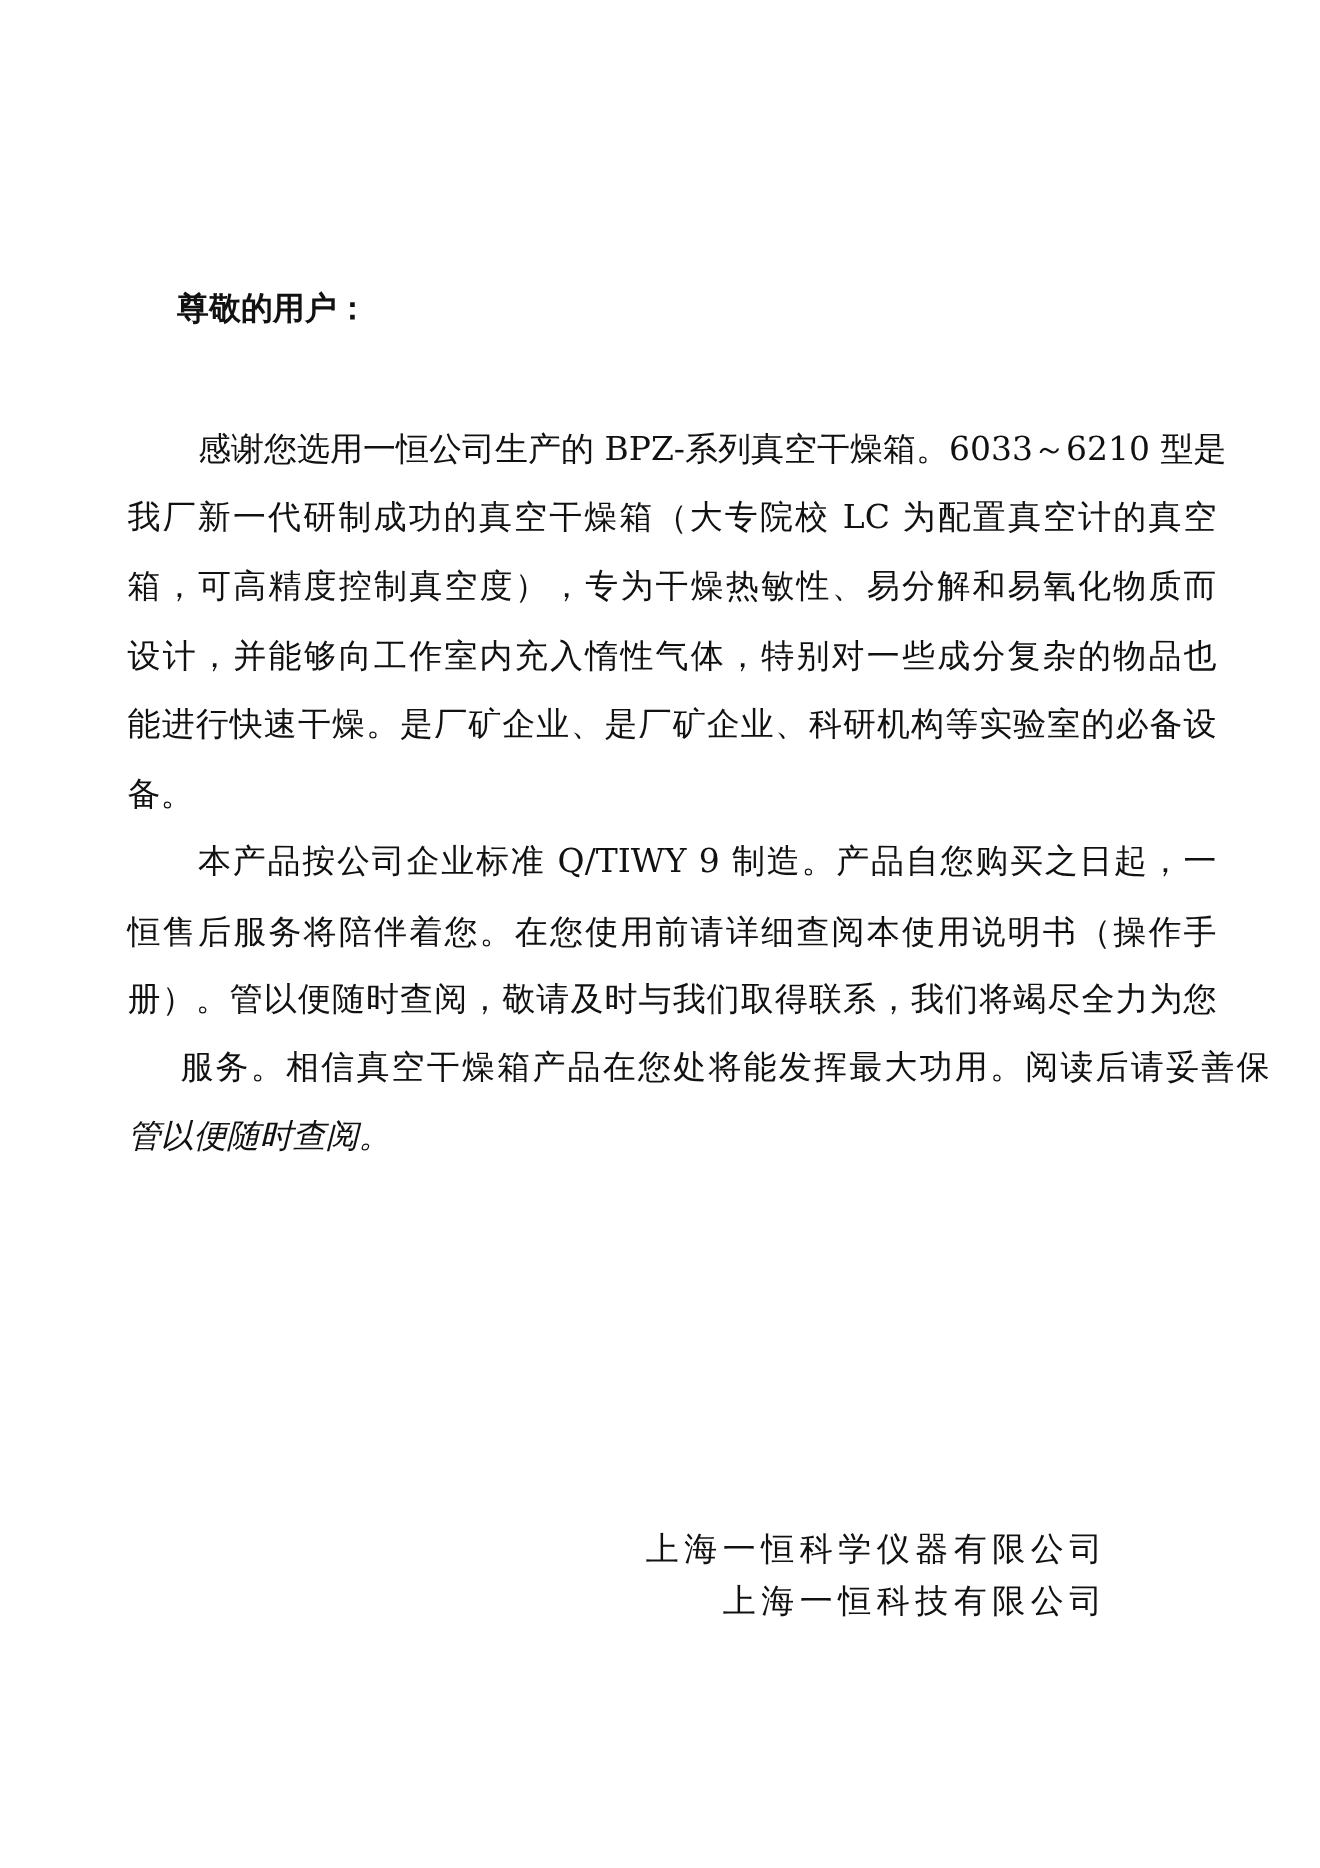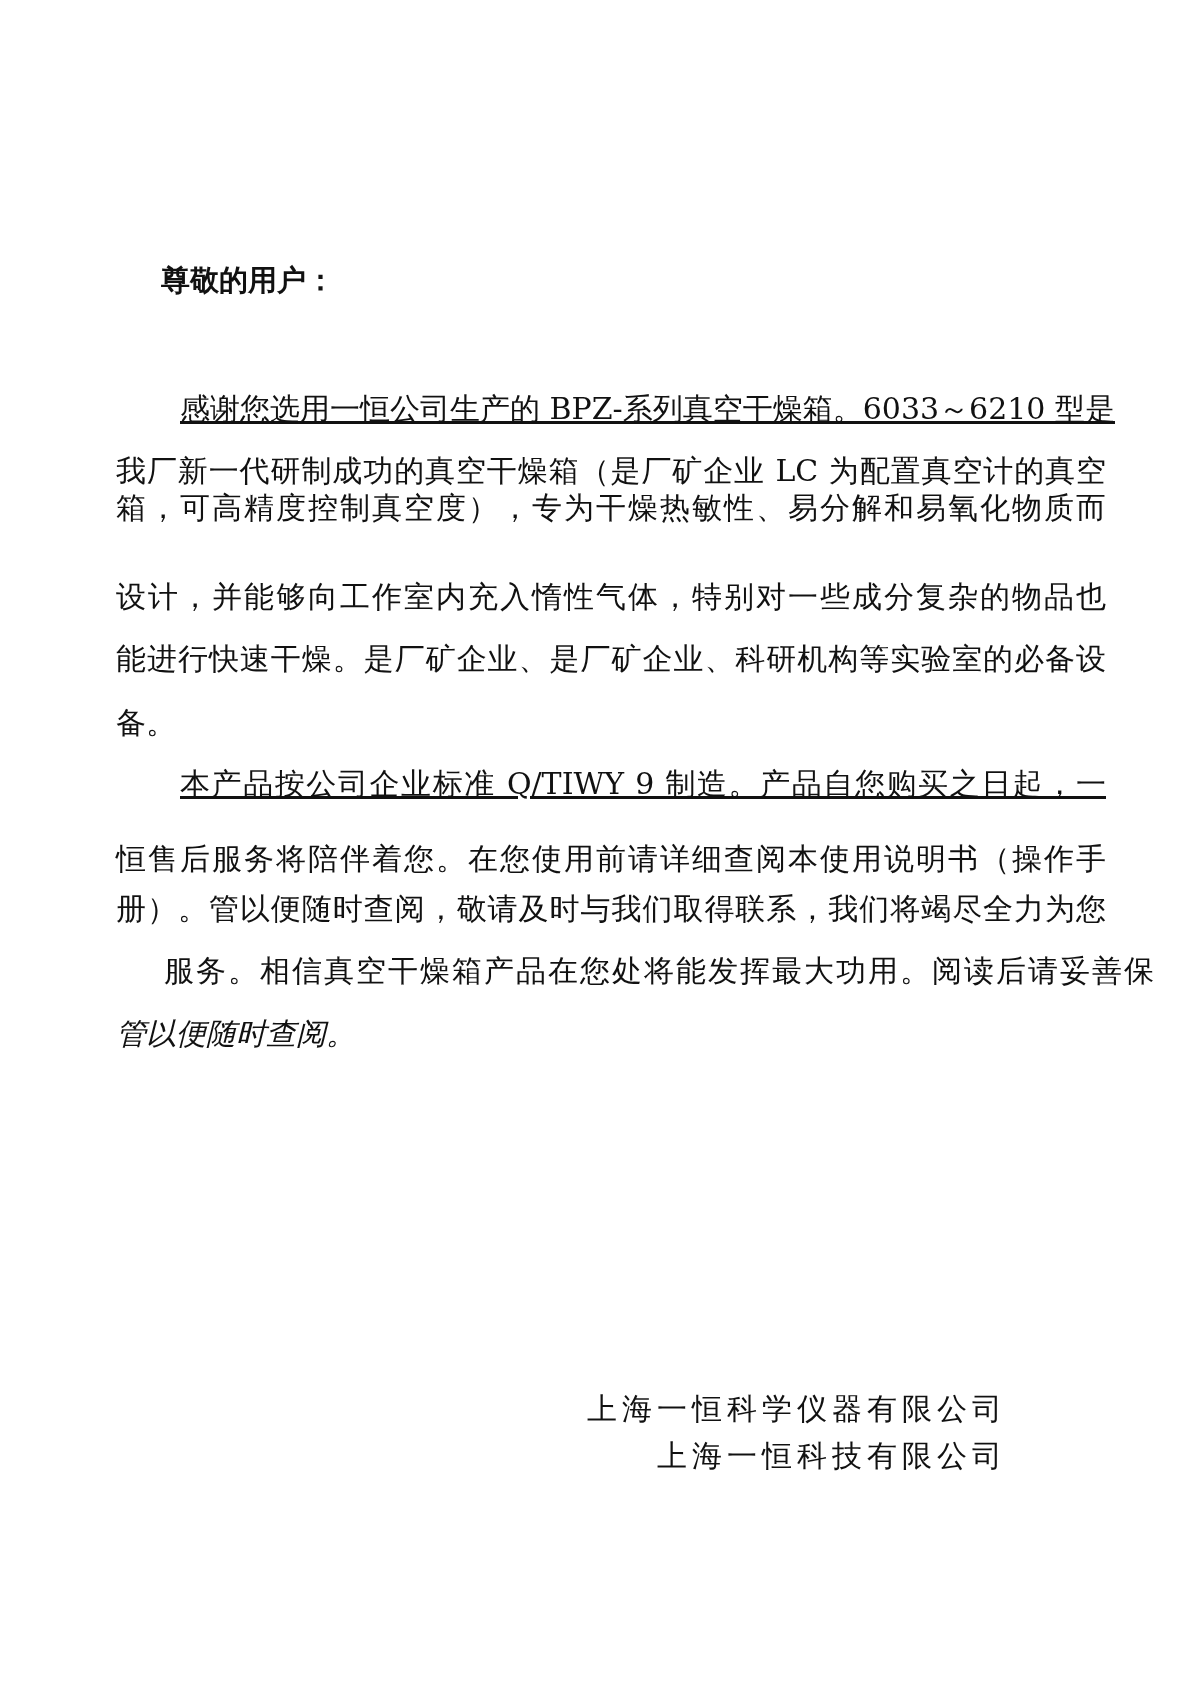--- a/index.html
+++ b/index.html
@@ -39,21 +39,20 @@
       width: 990px;
       font-size: 30px;
       line-height: 40px;
       white-space: nowrap;
       text-align: justify;
       text-align-last: justify;
     }
     .body-line.indent {
       left: 180px;
       width: 926px;
-      text-decoration: underline;
     }
     .body-line.last {
       text-align-last: left;
     }
     .signature {
       position: absolute;
       right: 193px;
       font-size: 30px;
       line-height: 40px;
       letter-spacing: 5px;
@@ -62,30 +61,30 @@
   </style>
 </head>
 <body>
 
 <div class="page">
 
   <div class="greeting">尊敬的用户：</div>
 
   <div>
     <div class="body-line indent" style="top:389px;">感谢您选用一恒公司生产的 BPZ-系列真空干燥箱。6033～6210 型是</div>
-    <div class="body-line" style="top:451px;">我厂新一代研制成功的真空干燥箱（是厂矿企业 LC 为配置真空计的真空</div>
-    <div class="body-line" style="top:488px;">箱，可高精度控制真空度），专为干燥热敏性、易分解和易氧化物质而</div>
+    <div class="body-line" style="top:451px;">我厂新一代研制成功的真空干燥箱（大专院校 LC 为配置真空计的真空</div>
+    <div class="body-line" style="top:514px;">箱，可高精度控制真空度），专为干燥热敏性、易分解和易氧化物质而</div>
     <div class="body-line" style="top:577px;">设计，并能够向工作室内充入惰性气体，特别对一些成分复杂的物品也</div>
     <div class="body-line" style="top:639px;">能进行快速干燥。是厂矿企业、是厂矿企业、科研机构等实验室的必备设</div>
     <div class="body-line last" style="top:703px;">备。</div>
   </div>
 
   <div>
     <div class="body-line indent" style="top:764px;">本产品按公司企业标准 Q/TIWY 9 制造。产品自您购买之日起，一</div>
-    <div class="body-line" style="top:828px;margin-top:11px;">恒售后服务将陪伴着您。在您使用前请详细查阅本使用说明书（操作手</div>
+    <div class="body-line" style="top:828px;">恒售后服务将陪伴着您。在您使用前请详细查阅本使用说明书（操作手</div>
     <div class="body-line" style="top:889px;">册）。管以便随时查阅，敬请及时与我们取得联系，我们将竭尽全力为您</div>
     <div class="body-line" style="top:951px;margin-left:48px;">服务。相信真空干燥箱产品在您处将能发挥最大功用。阅读后请妥善保</div>
     <div class="body-line last" style="top:1014px;font-style:italic;">管以便随时查阅。</div>
   </div>
 
   <div>
     <div class="signature" style="top:1389px;">上海一恒科学仪器有限公司</div>
     <div class="signature" style="top:1436px;">上海一恒科技有限公司</div>
   </div>
 

